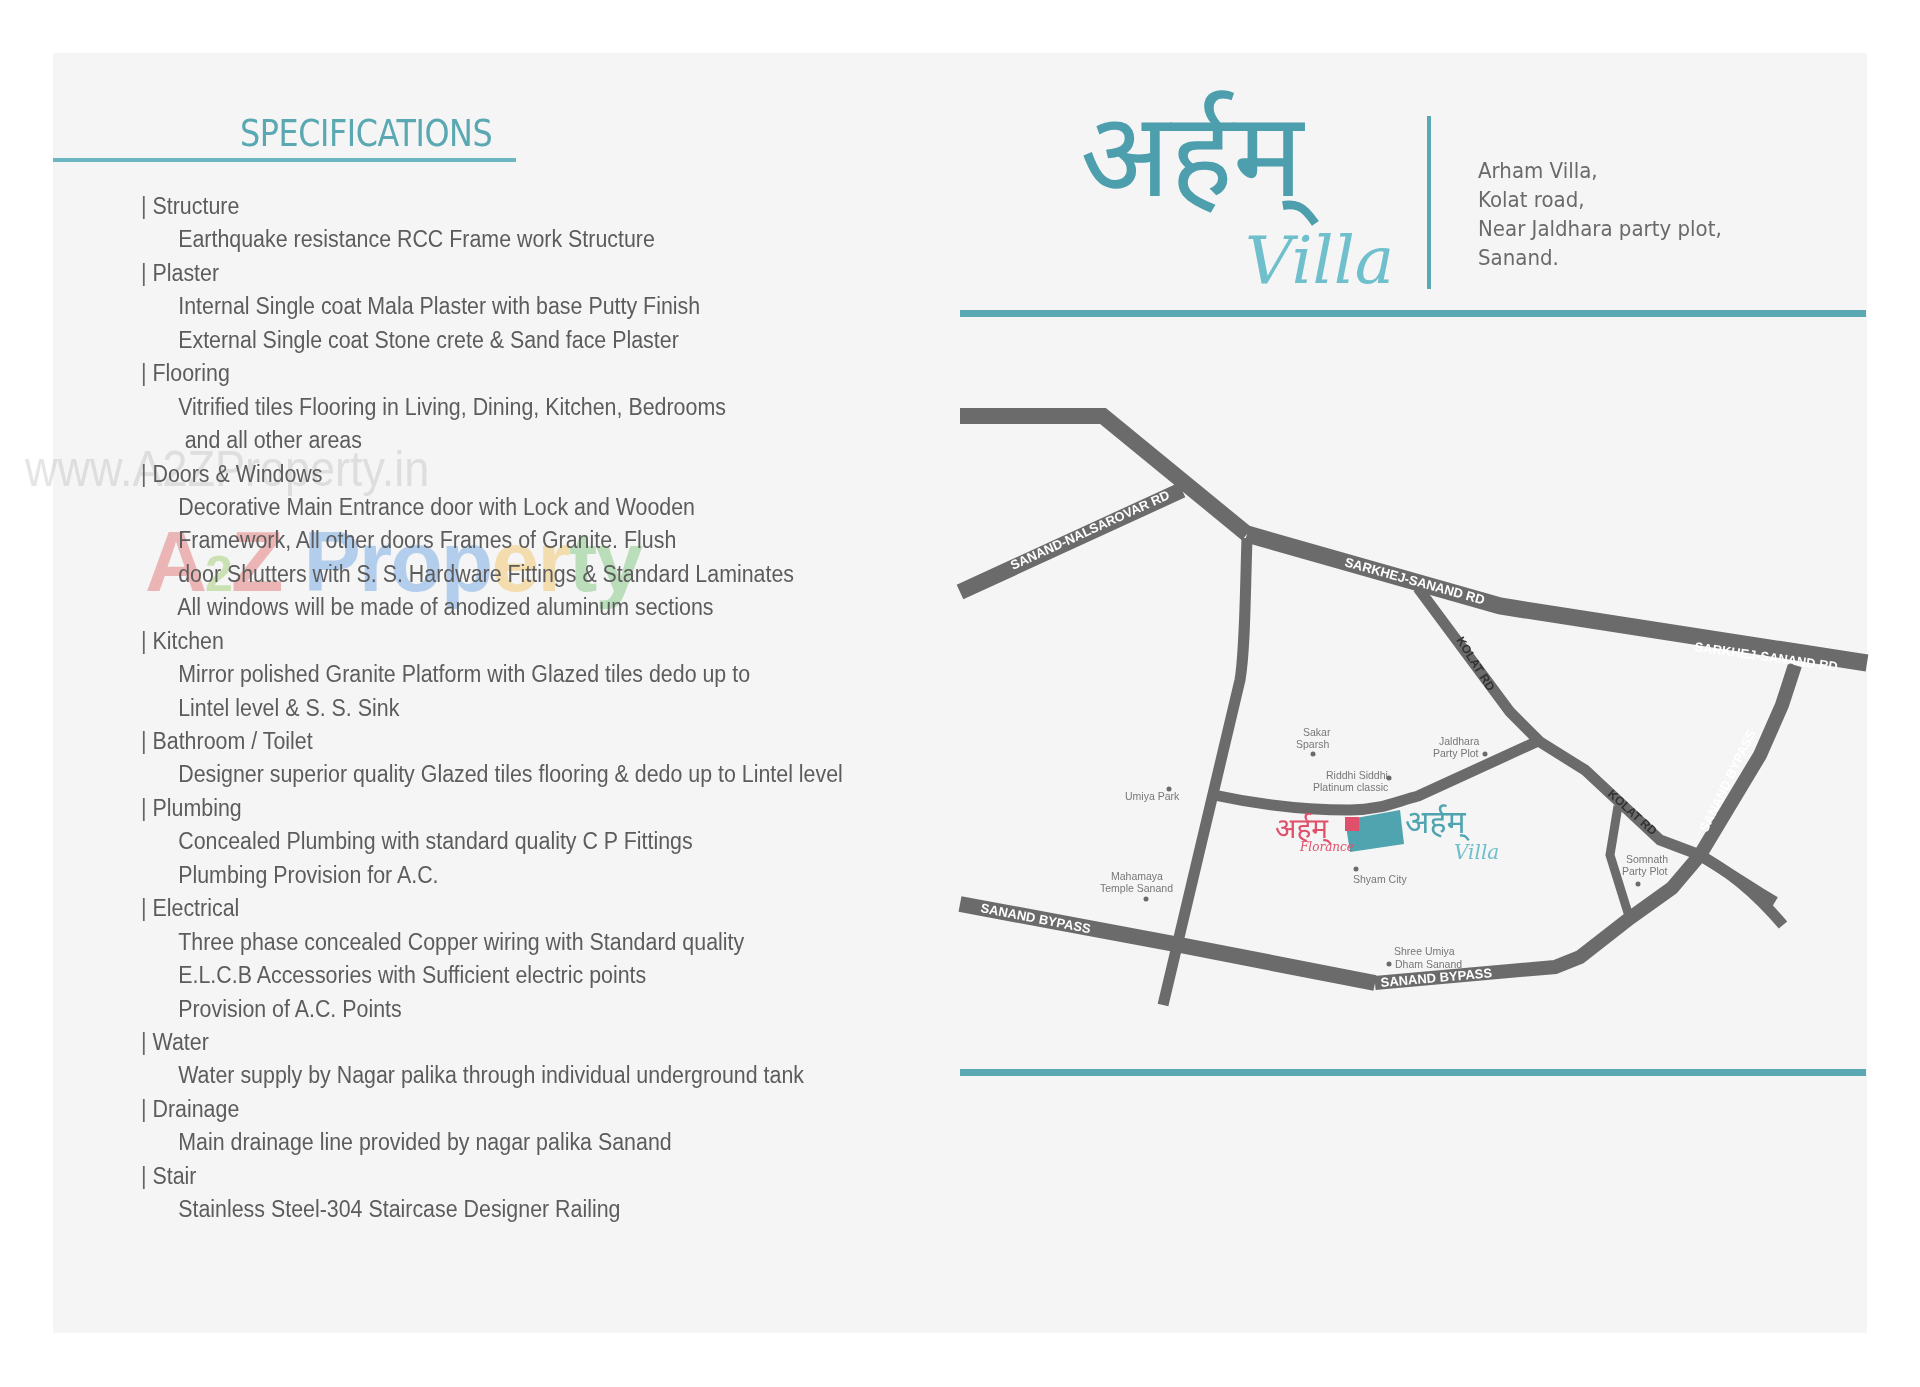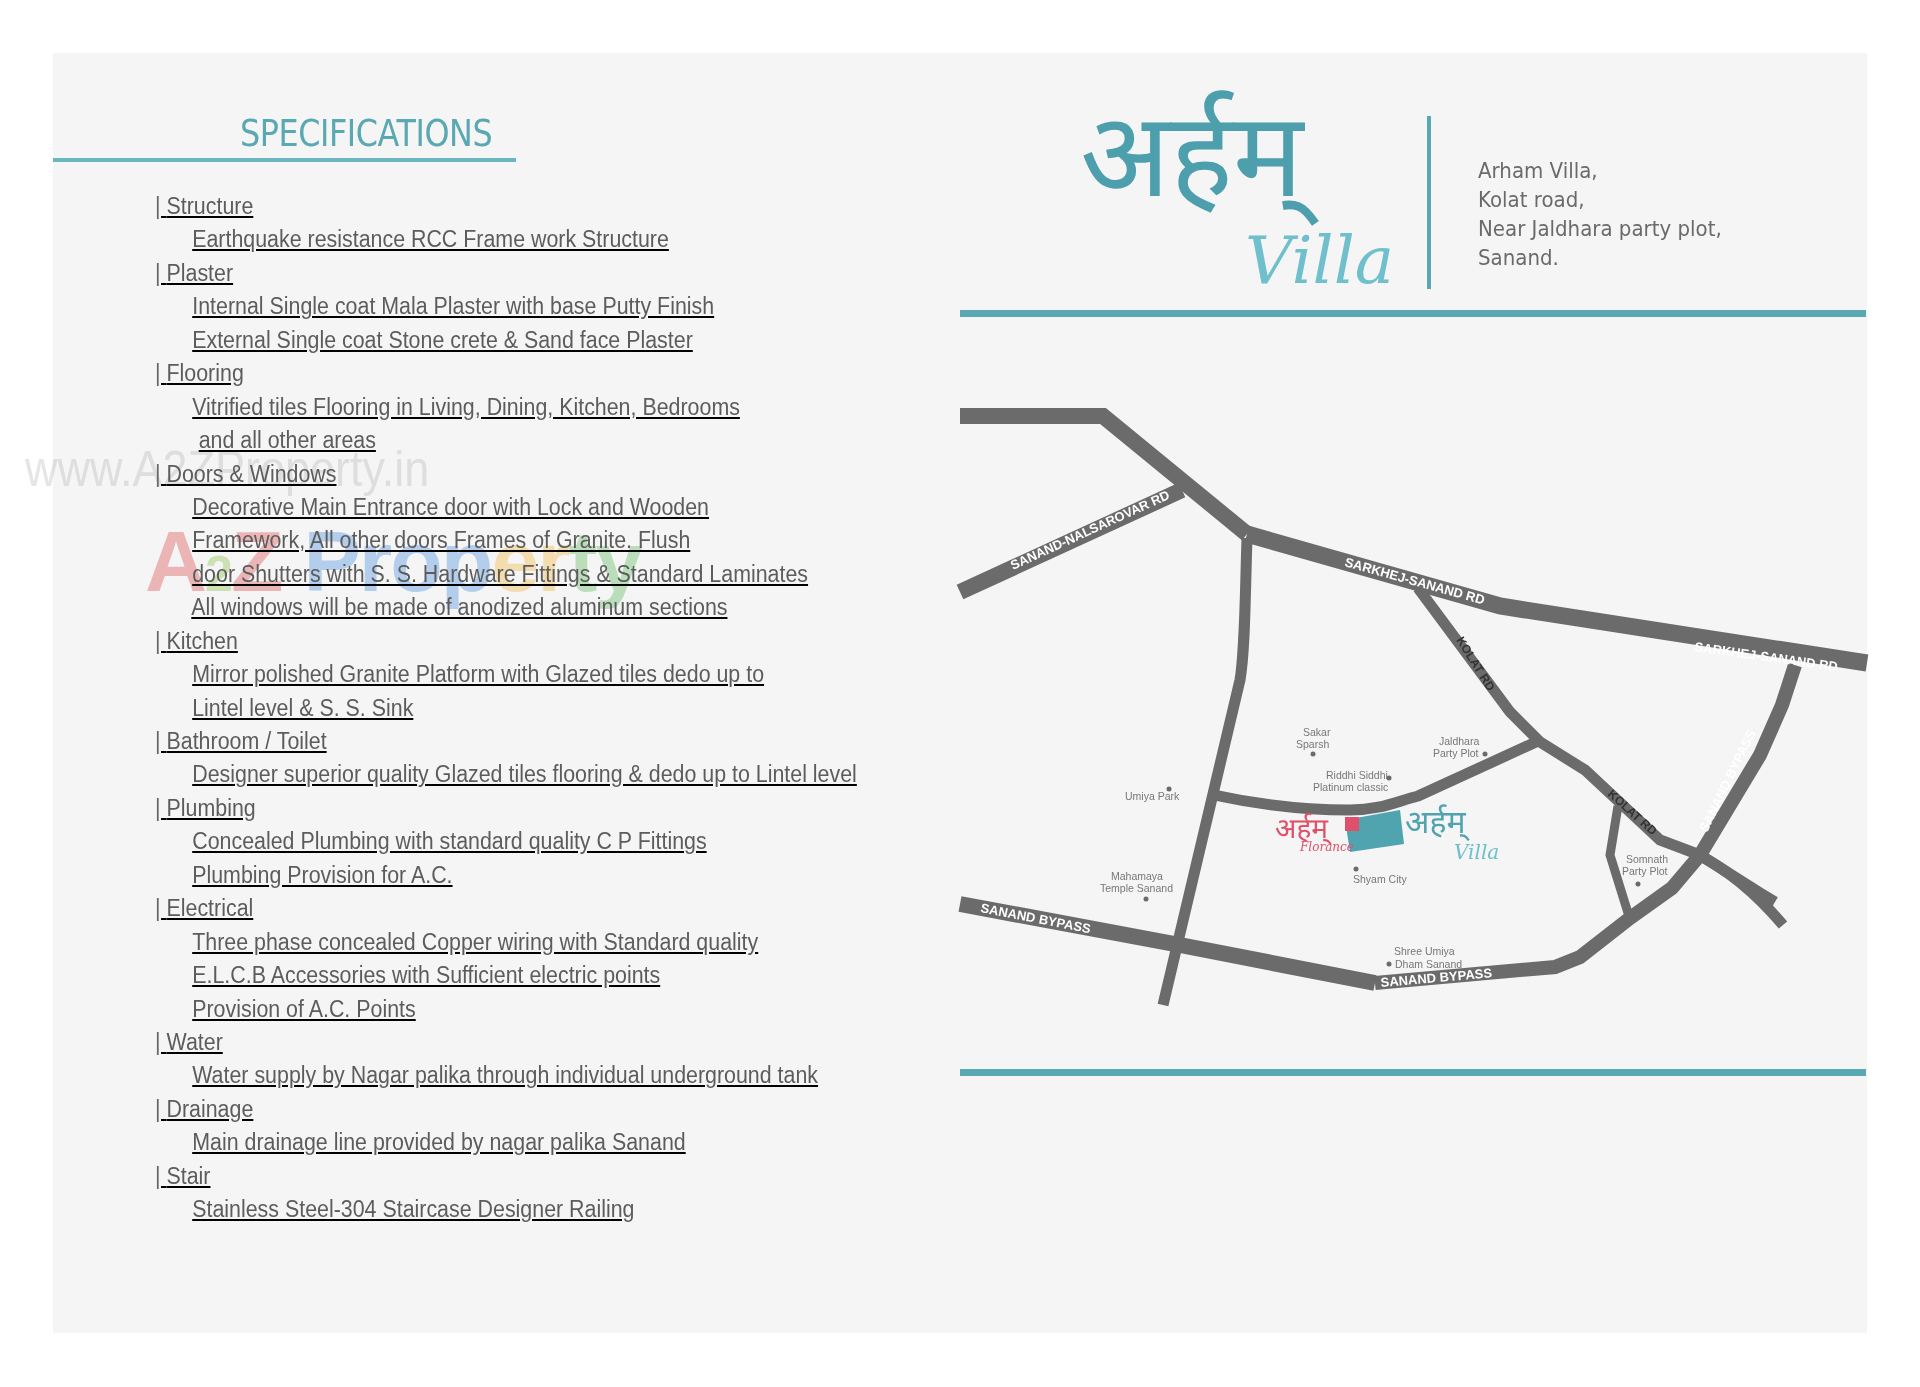--- a/index.html
+++ b/index.html
@@ -12,21 +12,21 @@
     background:#f5f5f5;
   }
   .spec-title {
     position:absolute; left:240px; top:112px; font-size:37px; color:#5aa8b2;
     font-family:"DejaVu Sans", sans-serif; font-weight:normal; letter-spacing:-0.5px;
     transform:scaleX(0.86); transform-origin:left top;
   }
   .spec-underline {
     position:absolute; left:53px; top:158px; width:463px; height:4px; background:#6bb6c0;
   }
-  .spec-list { position:absolute; left:155px; top:190px; width:820px;text-decoration:underline; }
+  .spec-list { position:absolute; left:141px; top:190px; width:820px; }
   .spec-line {
     height:33.45px; line-height:33.45px; font-size:23px; color:#5c5c5c; white-space:nowrap;
     transform:scaleX(0.93); transform-origin:left center;
   }
   .spec-line.head::before { content:"| "; color:#666; }
   .spec-line.detail { padding-left:40px; }
   .spec-line.detail.indent2 { padding-left:47px; }
   .spec-line.detail.indent0 { padding-left:39px; }
 
   .watermark-url {

